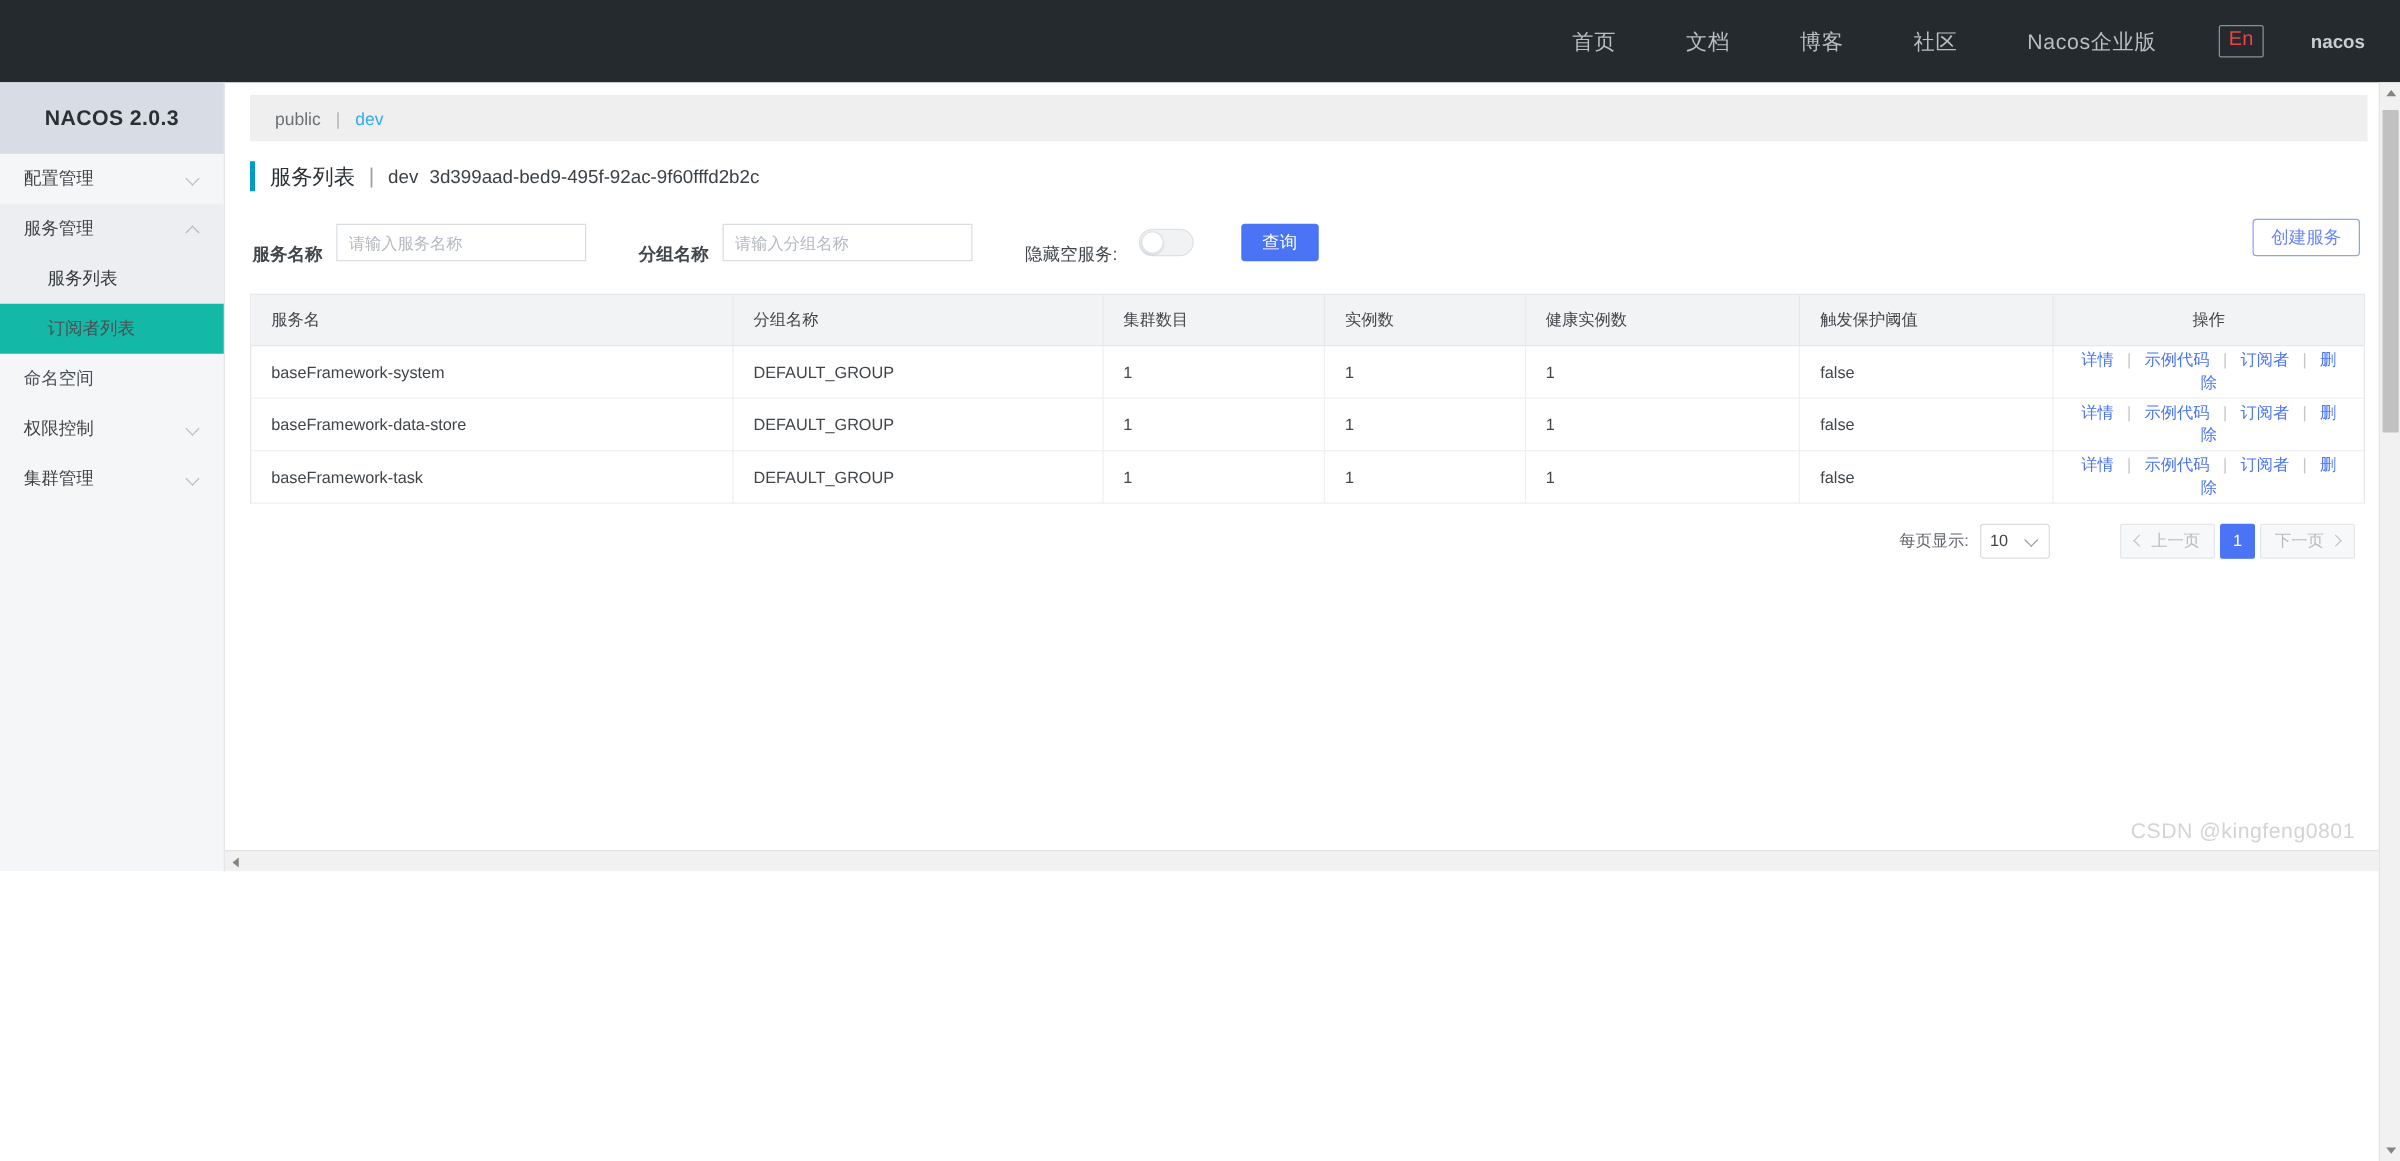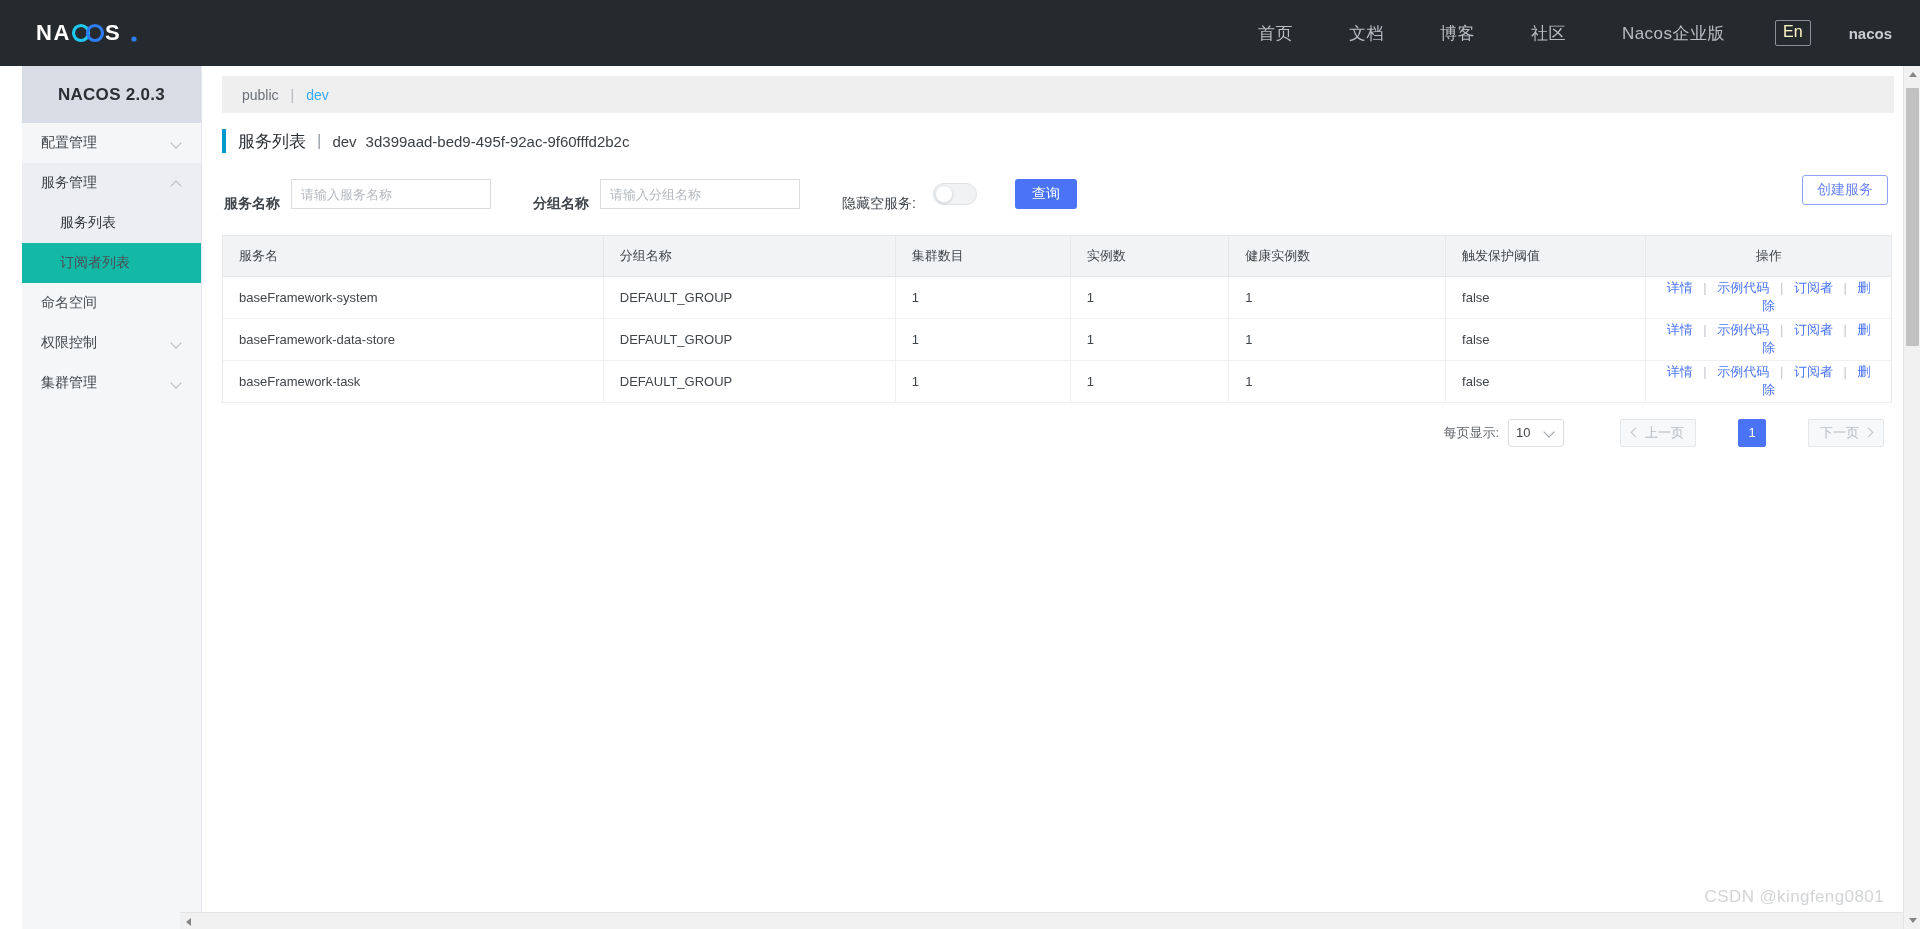--- a/index.html
+++ b/index.html
@@ -37,43 +37,42 @@
     color: #b9bec3;
     font-size: 17px;
     margin: 0 28px;
     text-decoration: none;
     letter-spacing: .5px;
     cursor: pointer;
     white-space: nowrap;
   }
   .lang-btn {
     border: 1px solid #8a9096;
-    color: #fef9c3;
+    color: #ef4444;
     font-size: 16px;
     padding: 2px 7px 3px;
     margin: 0 20px 0 22px;
     border-radius: 2px;
     cursor: pointer;
     line-height: 1.15;
   }
   .user-name {
     color: #c9ced3;
     font-size: 15px;
     font-weight: bold;
     margin-left: 18px;
     margin-right: 8px;
     cursor: pointer;
   }
 
   
   .shell {
     display: flex;
-    height: 863px;
-    position: relative;
-    padding-left: 22px;
+    height: 631px;
+    position: relative;
   }
 
   
   .sidebar {
     width: 180px;
     min-width: 180px;
     background: #f5f6f8;
     border-right: 1px solid #e4e6eb;
     display: flex;
     flex-direction: column;
@@ -331,21 +330,20 @@
     left: 0; top: 1px;
     width: 7px; height: 7px;
     border-right: 1.4px solid #9aa0a6;
     border-bottom: 1.4px solid #9aa0a6;
     transform: rotate(45deg);
   }
   .page-btns {
     display: flex;
     align-items: center;
     margin-left: 56px;
-    gap: 38px;
   }
   .pbtn {
     height: 28px;
     min-width: 28px;
     border: 1px solid #e4e7ea;
     background: #f7f8f9;
     color: #b6bbc1;
     font-size: 13px;
     display: flex;
     align-items: center;
@@ -433,29 +431,20 @@
     color: #d2d4d6;
     letter-spacing: .4px;
     pointer-events: none;
     white-space: nowrap;
   }
 </style>
 </head>
 <body>
 
 <div class="topnav">
-  <div class="logo">
-    <svg width="118" height="26" viewBox="0 0 118 26">
-      <text x="0" y="20" font-family="Liberation Sans, sans-serif" font-size="22" font-weight="bold" fill="#ffffff" letter-spacing="1.5">NA</text>
-      <circle cx="45" cy="13" r="7.5" fill="none" stroke="#1ec8f0" stroke-width="3.2"></circle>
-      <circle cx="59" cy="13" r="7.5" fill="none" stroke="#2f7df5" stroke-width="3.2"></circle>
-      <text x="69" y="20" font-family="Liberation Sans, sans-serif" font-size="22" font-weight="bold" fill="#ffffff" letter-spacing="1.5">S</text>
-      <circle cx="98" cy="19" r="2.6" fill="#2f7df5"></circle>
-    </svg>
-  </div>
 
   <div class="topnav-right">
     <a class="topnav-link">首页</a>
     <a class="topnav-link">文档</a>
     <a class="topnav-link">博客</a>
     <a class="topnav-link">社区</a>
     <a class="topnav-link">Nacos企业版</a>
     <div class="lang-btn">En</div>
     <div class="user-name">nacos</div>
   </div>

